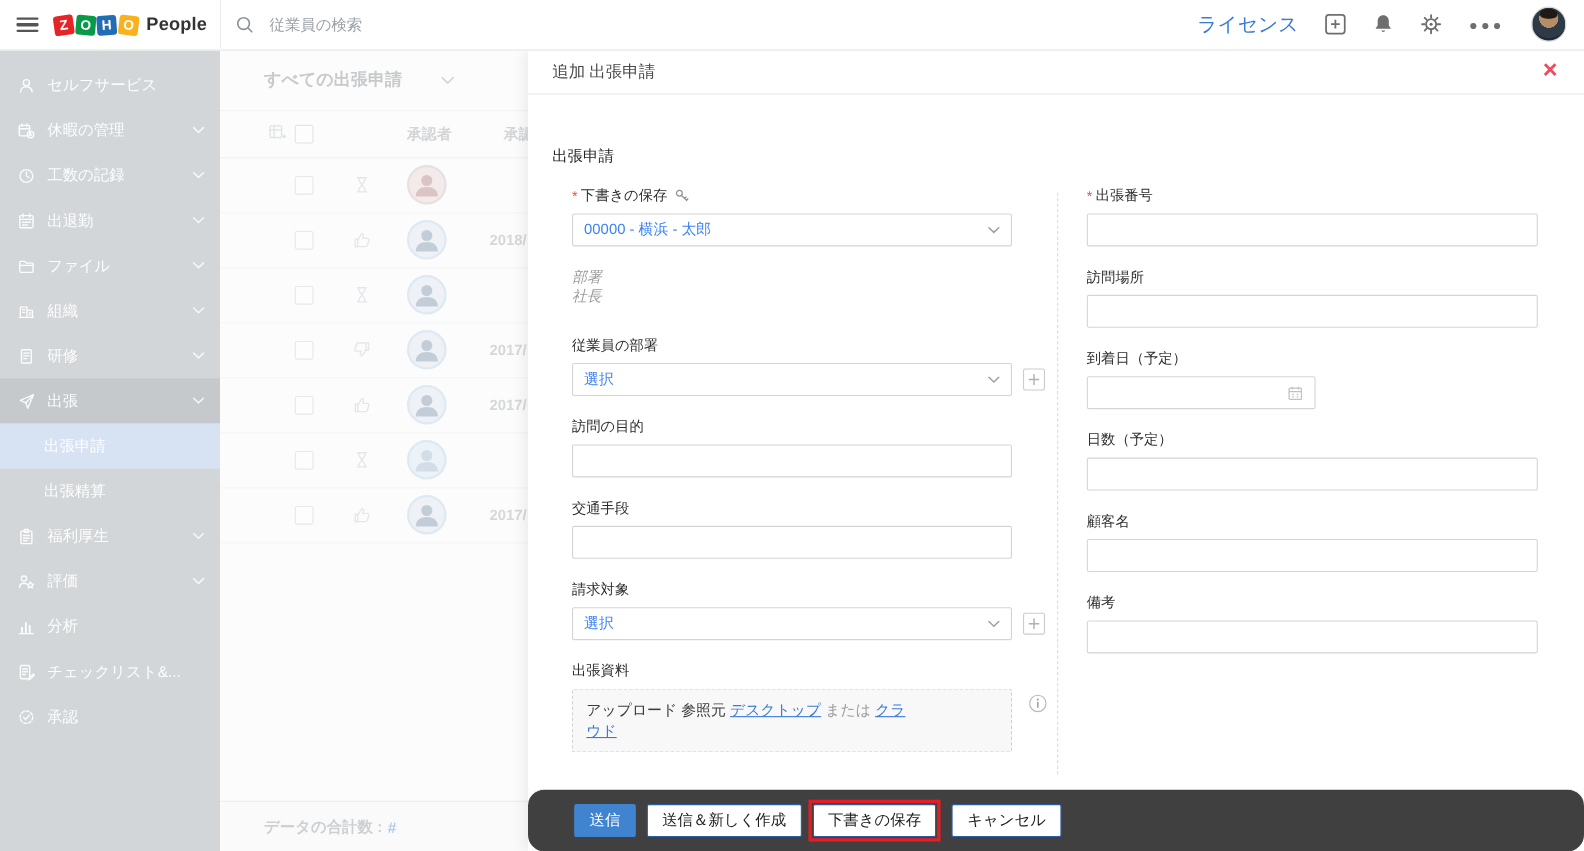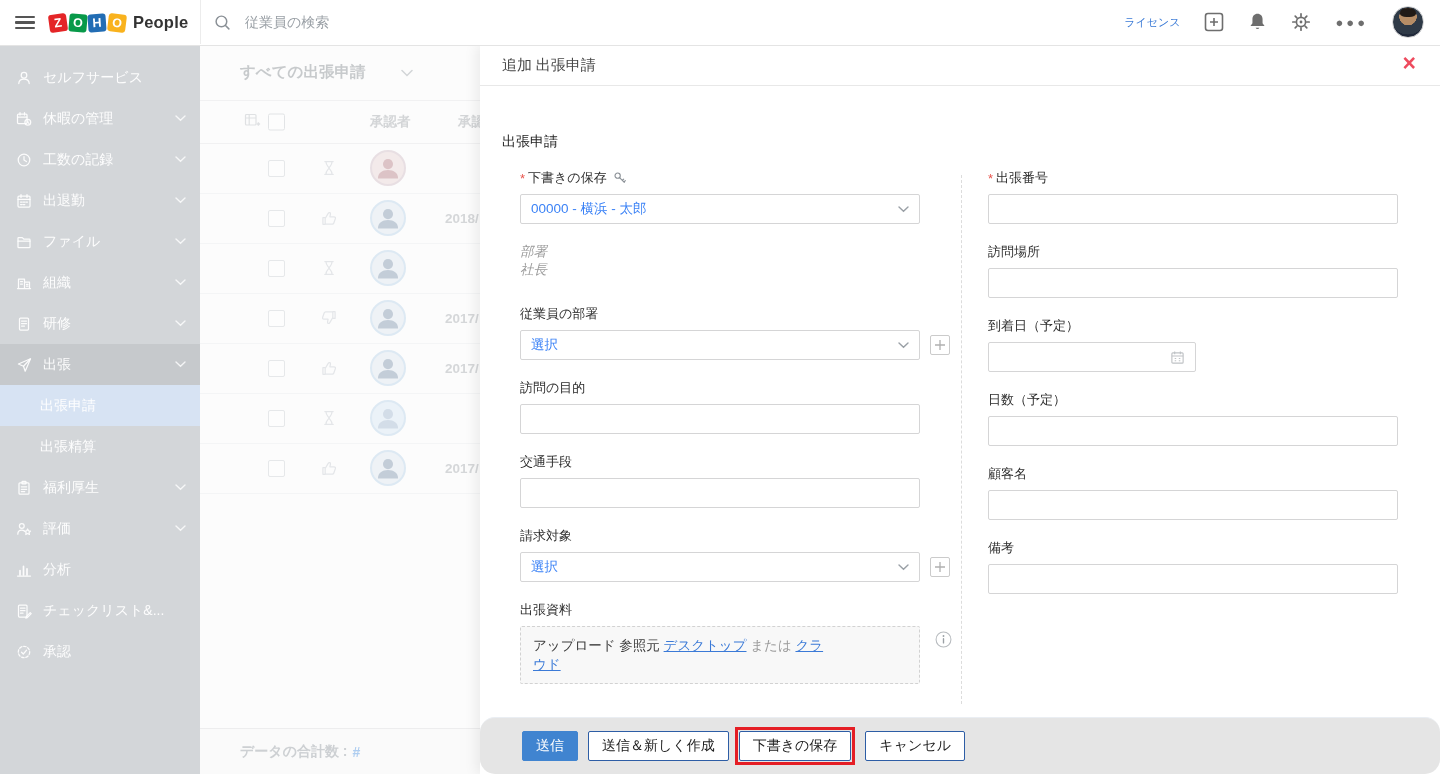--- a/index.html
+++ b/index.html
@@ -16,21 +16,21 @@
   .t1{background:#089949;transform:rotate(5deg);}
   .t2{background:#226db4;transform:rotate(-4deg);}
   .t3{background:#f9b21d;transform:rotate(7deg);}
   .logo-product{font-size:16.5px;font-weight:bold;color:#333;margin-left:6px;letter-spacing:.2px;}
   .hdr-vline{position:absolute;left:200px;top:0;height:44px;border-left:1px solid #ececec;}
   .search{position:absolute;left:214px;top:0;height:44px;display:flex;align-items:center;}
   .search svg{margin-right:12px;}
   .search input{border:none;outline:none;font-size:14px;color:#555;width:300px;background:transparent;font-family:inherit;}
   .search input::placeholder{color:#9aa0a6;}
   .hdr-right{position:absolute;right:16px;top:0;height:44px;display:flex;align-items:center;gap:24px;}
-  .license{color:#3a7ad6;font-size:11px;cursor:pointer;}
+  .license{color:#3a7ad6;font-size:18px;cursor:pointer;}
   .hdr-ic{color:#6e6e6e;display:flex;align-items:center;cursor:pointer;}
   .dots{color:#6e6e6e;font-size:13px;letter-spacing:3px;cursor:pointer;}
   .hdr-avatar{width:30px;height:30px;border-radius:50%;cursor:pointer;
      background:radial-gradient(circle at 50% 32%, #b68d66 0 34%, #2f3a47 35% 70%, #20293a 71%);
      border:1px solid #d8d8d8;overflow:hidden;position:relative;}
   .hdr-avatar::before{content:"";position:absolute;left:7px;top:1px;width:16px;height:9px;background:#201a16;border-radius:50% 50% 40% 40%;}
   
   .sidebar{position:absolute;top:45px;left:0;width:200px;bottom:0;background:#d3d6d9;z-index:5;padding-top:12px;box-sizing:border-box;}
   .side-item{height:41px;display:flex;align-items:center;padding:0 14px 0 16px;color:rgba(255,255,255,.95);font-size:14px;cursor:pointer;}
   .side-item.parent-active{background:#c6c9cc;}
@@ -76,21 +76,21 @@
   .control{height:28px;border:1px solid #d5d5d6;border-radius:2px;background:#fff;display:flex;align-items:center;padding:0 10px;font-size:13.5px;color:#3b82f6;box-sizing:content-box;cursor:text;}
   .select{justify-content:space-between;cursor:pointer;}
   .date{width:186px;justify-content:space-between;cursor:pointer;}
   .static-block{font-style:italic;color:#9b9b9b;font-size:13.5px;line-height:18px;margin:17px 0 26px 0;}
   .upload{border:1px dashed #d2d2d2;background:#f8f8f8;border-radius:2px;padding:9px 12px;font-size:13.5px;color:#3c3c3c;line-height:19px;min-height:28px;}
   .upload .txt{display:inline-block;max-width:302px;}
   .ulink{color:#3b7ad7;text-decoration:underline;cursor:pointer;}
   .ormid{color:#999;}
   .plus-btn{position:absolute;right:-30px;bottom:5px;width:18px;height:18px;border:1px solid #cbcbcb;border-radius:2px;color:#b0b0b0;display:flex;align-items:center;justify-content:center;cursor:pointer;background:#fff;}
   .info-btn{position:absolute;right:-32px;top:30px;display:flex;cursor:pointer;}
-  .modal-foot{position:absolute;left:0;right:0;bottom:0;height:56px;border-top:1px solid #eaeef3;display:flex;align-items:center;padding-left:42px;background:#e5e5e5;border-radius:15px;}
+  .modal-foot{position:absolute;left:0;right:0;bottom:0;height:56px;border-top:1px solid #eaeef3;display:flex;align-items:center;padding-left:42px;background:#404040;border-radius:15px;}
   .btn{height:30px;padding:0 13px;font-size:14px;border-radius:2px;display:flex;align-items:center;box-sizing:border-box;cursor:pointer;white-space:nowrap;}
   .btn-primary{background:#4084d0;color:#fff;border:1px solid #4084d0;margin-right:10px;}
   .btn-sec{background:#fff;border:1px solid #2d5da5;color:#1c1c1c;margin-right:10px;}
   .annotation{border:3px solid #e51e25;padding:1px;display:flex;margin-right:10px;margin-left:-4px;}
   .annotation .btn{margin-right:0;}
 </style>
 </head>
 <body>
 
 <div class="stage">

